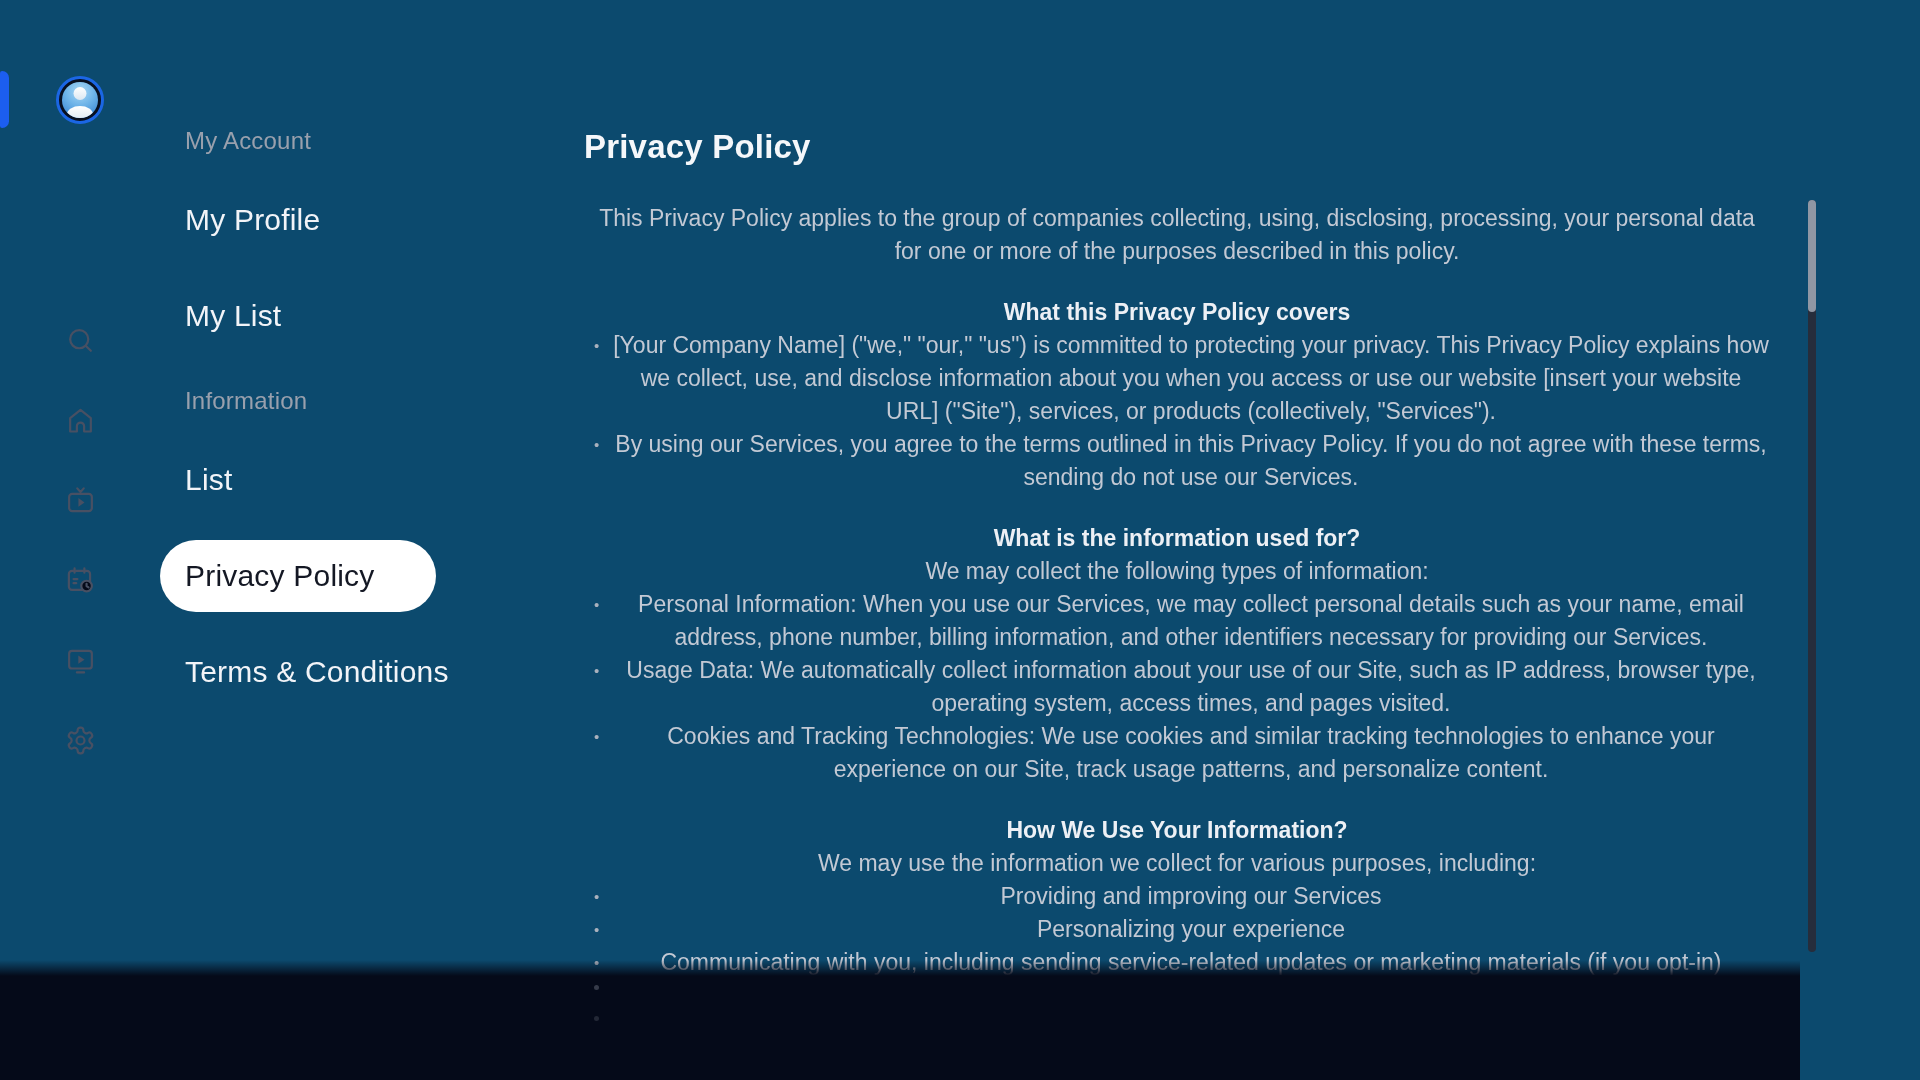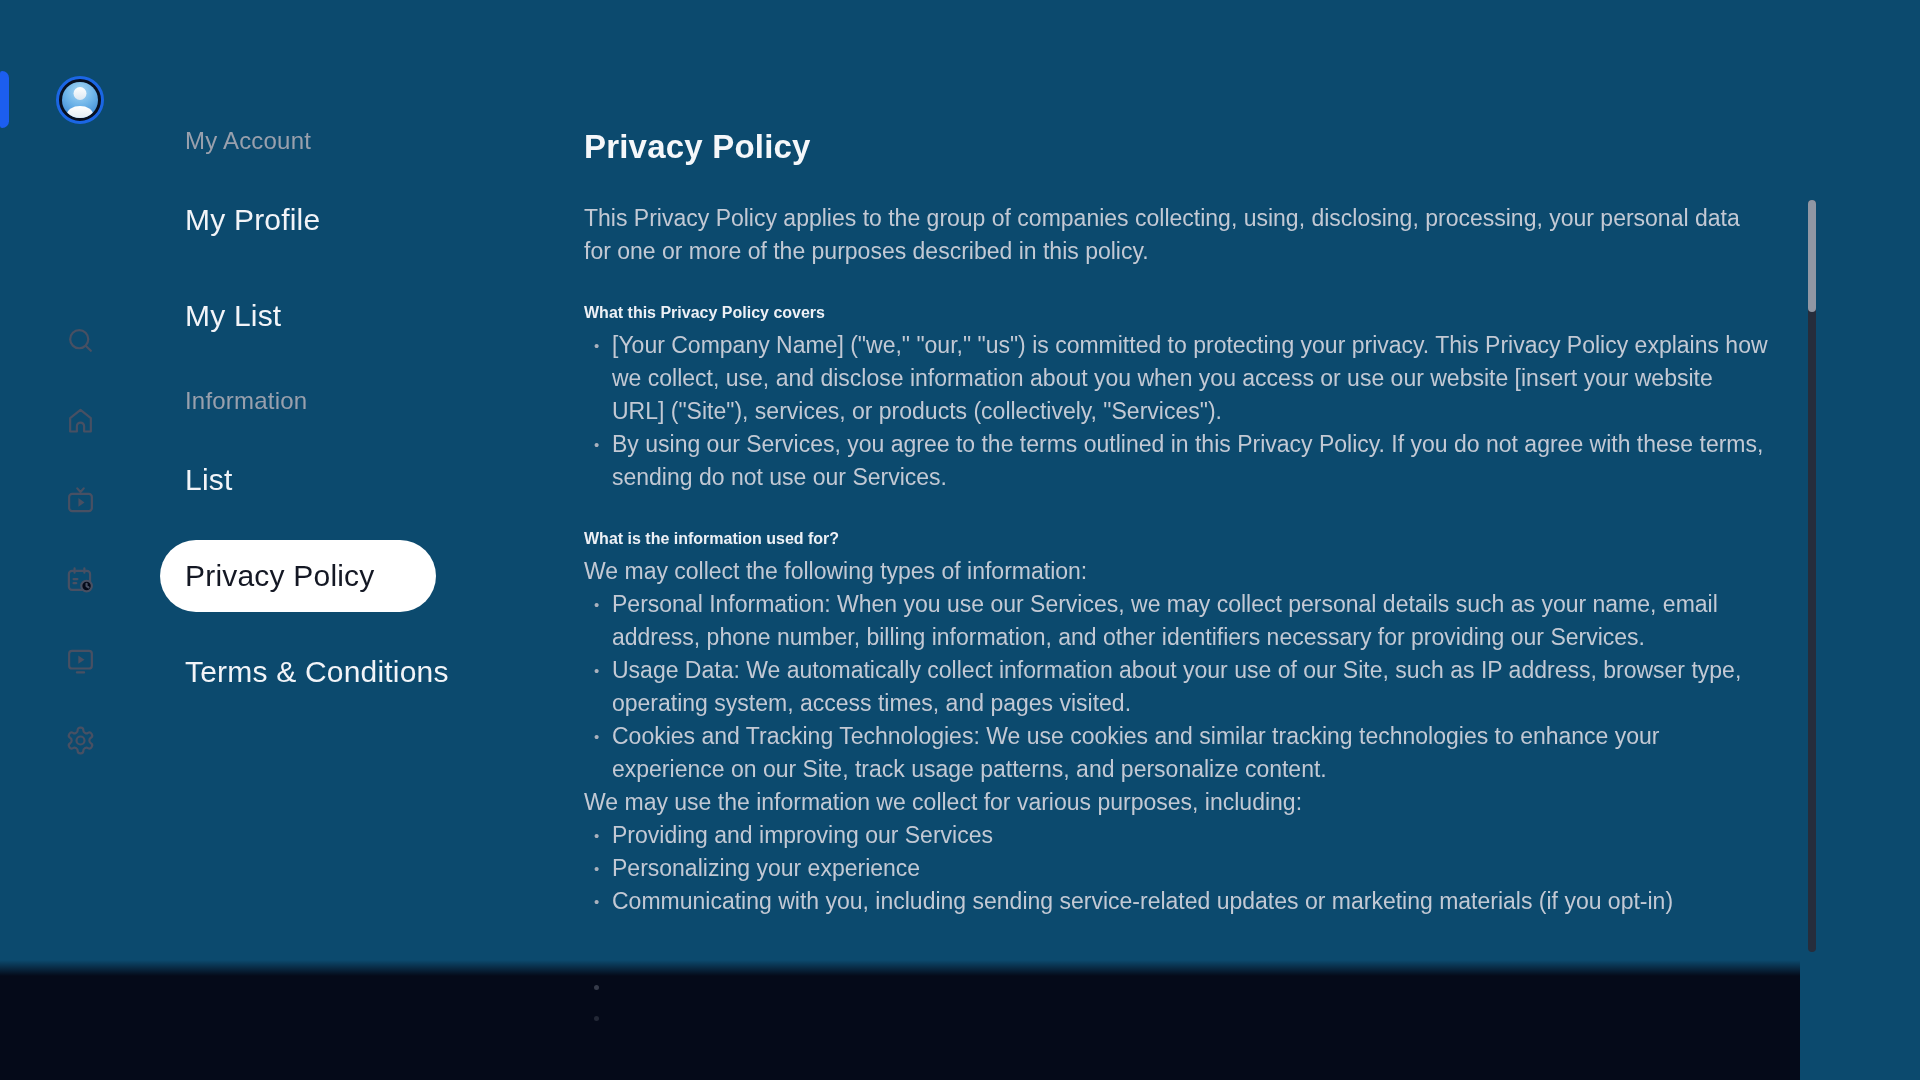--- a/index.html
+++ b/index.html
@@ -71,25 +71,25 @@
   }
 
   
   .content { position:absolute; left:584px; top:0; width:1186px; }
   .page-title {
     position:absolute; left:0; top:128px; margin:0;
     font-size:33px; font-weight:700; color:#f5f7fa; letter-spacing:.2px;
   }
   .policy-body {
     position:absolute; left:0; top:202px; width:1186px;
-    font-size:23px; line-height:33px; color:#c3c9d4;
+    font-size:23px; line-height:33px; color:#c3c9d4;text-align:center;
   }
   .policy-body p { margin:0; }
   .section-heading {
-    margin:28px 0 0 0; font-size:16px; line-height:33px;
+    margin:28px 0 0 0; font-size:23px; line-height:33px;
     font-weight:700; color:#edf0f5;
   }
   .policy-body ul { margin:0; padding:0; list-style:none; }
   .policy-body li { position:relative; padding-left:28px; }
   .policy-body li::before {
     content:"•"; position:absolute; left:10px; top:0;
     font-size:15px; line-height:33px; color:#aab1bd;
   }
 
   .bottom-fade {
@@ -196,20 +196,21 @@
             <li>[Your Company Name] ("we," "our," "us") is committed to protecting your privacy. This Privacy Policy explains how we collect, use, and disclose information about you when you access or use our website [insert your website URL] ("Site"), services, or products (collectively, "Services").</li>
             <li>By using our Services, you agree to the terms outlined in this Privacy Policy. If you do not agree with these terms, sending do not use our Services.</li>
           </ul>
           <h2 class="section-heading">What is the information used for?</h2>
           <p>We may collect the following types of information:</p>
           <ul>
             <li>Personal Information: When you use our Services, we may collect personal details such as your name, email address, phone number, billing information, and other identifiers necessary for providing our Services.</li>
             <li>Usage Data: We automatically collect information about your use of our Site, such as IP address, browser type, operating system, access times, and pages visited.</li>
             <li>Cookies and Tracking Technologies: We use cookies and similar tracking technologies to enhance your experience on our Site, track usage patterns, and personalize content.</li>
           </ul>
+          <h2 class="section-heading">How We Use Your Information?</h2>
           <p>We may use the information we collect for various purposes, including:</p>
           <ul>
             <li>Providing and improving our Services</li>
             <li>Personalizing your experience</li>
             <li>Communicating with you, including sending service-related updates or marketing materials (if you opt-in)</li>
           </ul>
         </div>
     </div>
   </main>
 

